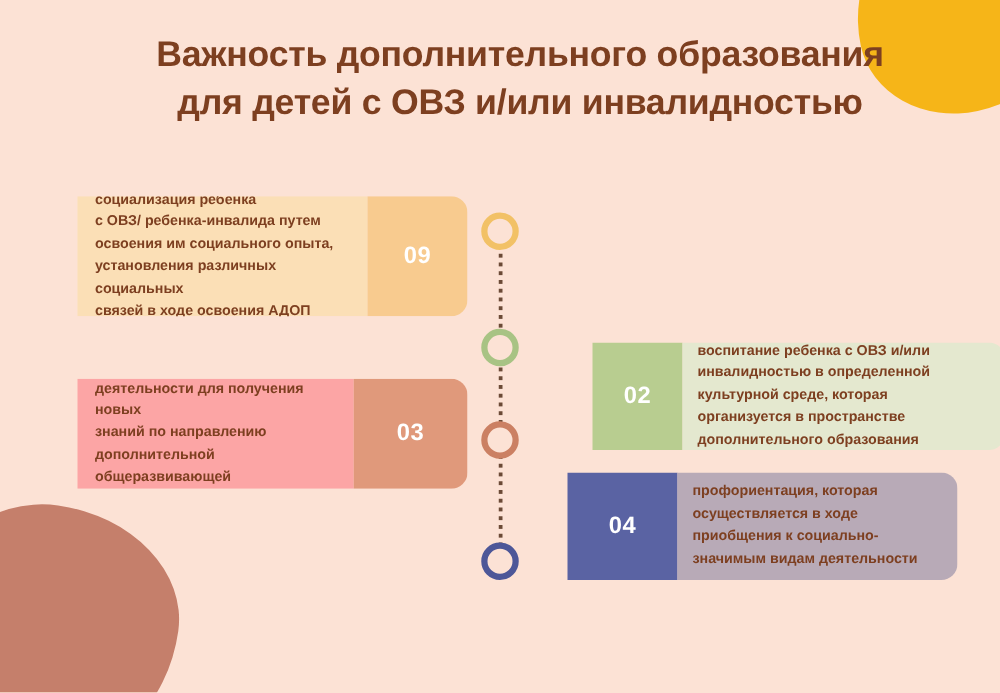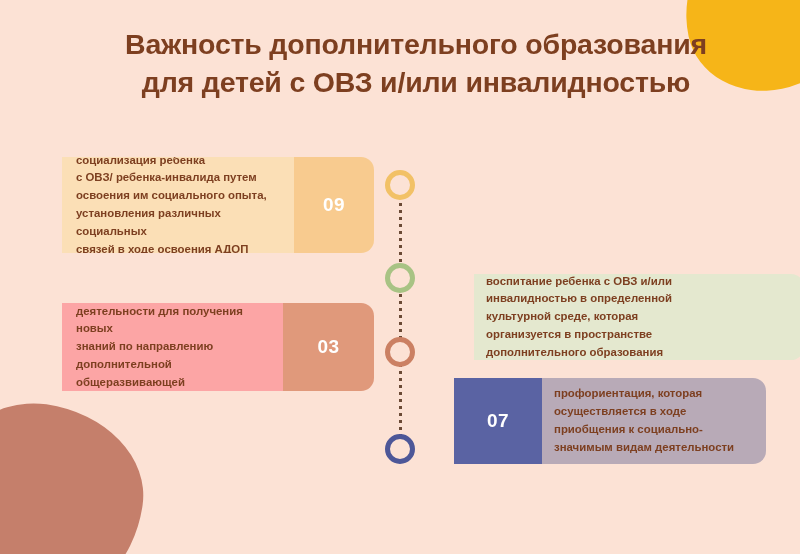--- a/index.html
+++ b/index.html
@@ -182,36 +182,37 @@
   </div>
 
   <div class="card card-02">
     <div class="card-body">
       <div class="card-text">воспитание ребенка с ОВЗ и/или
 инвалидностью в определенной
 культурной среде, которая
 организуется в пространстве
 дополнительного образования</div>
     </div>
+    <div class="card-badge">02</div>
   </div>
 
   <div class="card card-03">
     <div class="card-body">
       <div class="card-text">осуществление образовательной
 деятельности для получения новых
 знаний по направлению
 дополнительной общеразвивающей
 программы</div>
     </div>
     <div class="card-badge">03</div>
   </div>
 
   <div class="card card-04">
     <div class="card-body">
       <div class="card-text">профориентация, которая
 осуществляется в ходе
 приобщения к социально-
 значимым видам деятельности</div>
     </div>
-    <div class="card-badge">07</div>
+    <div class="card-badge">04</div>
   </div>
 
 </div>
 
 </body></html>

